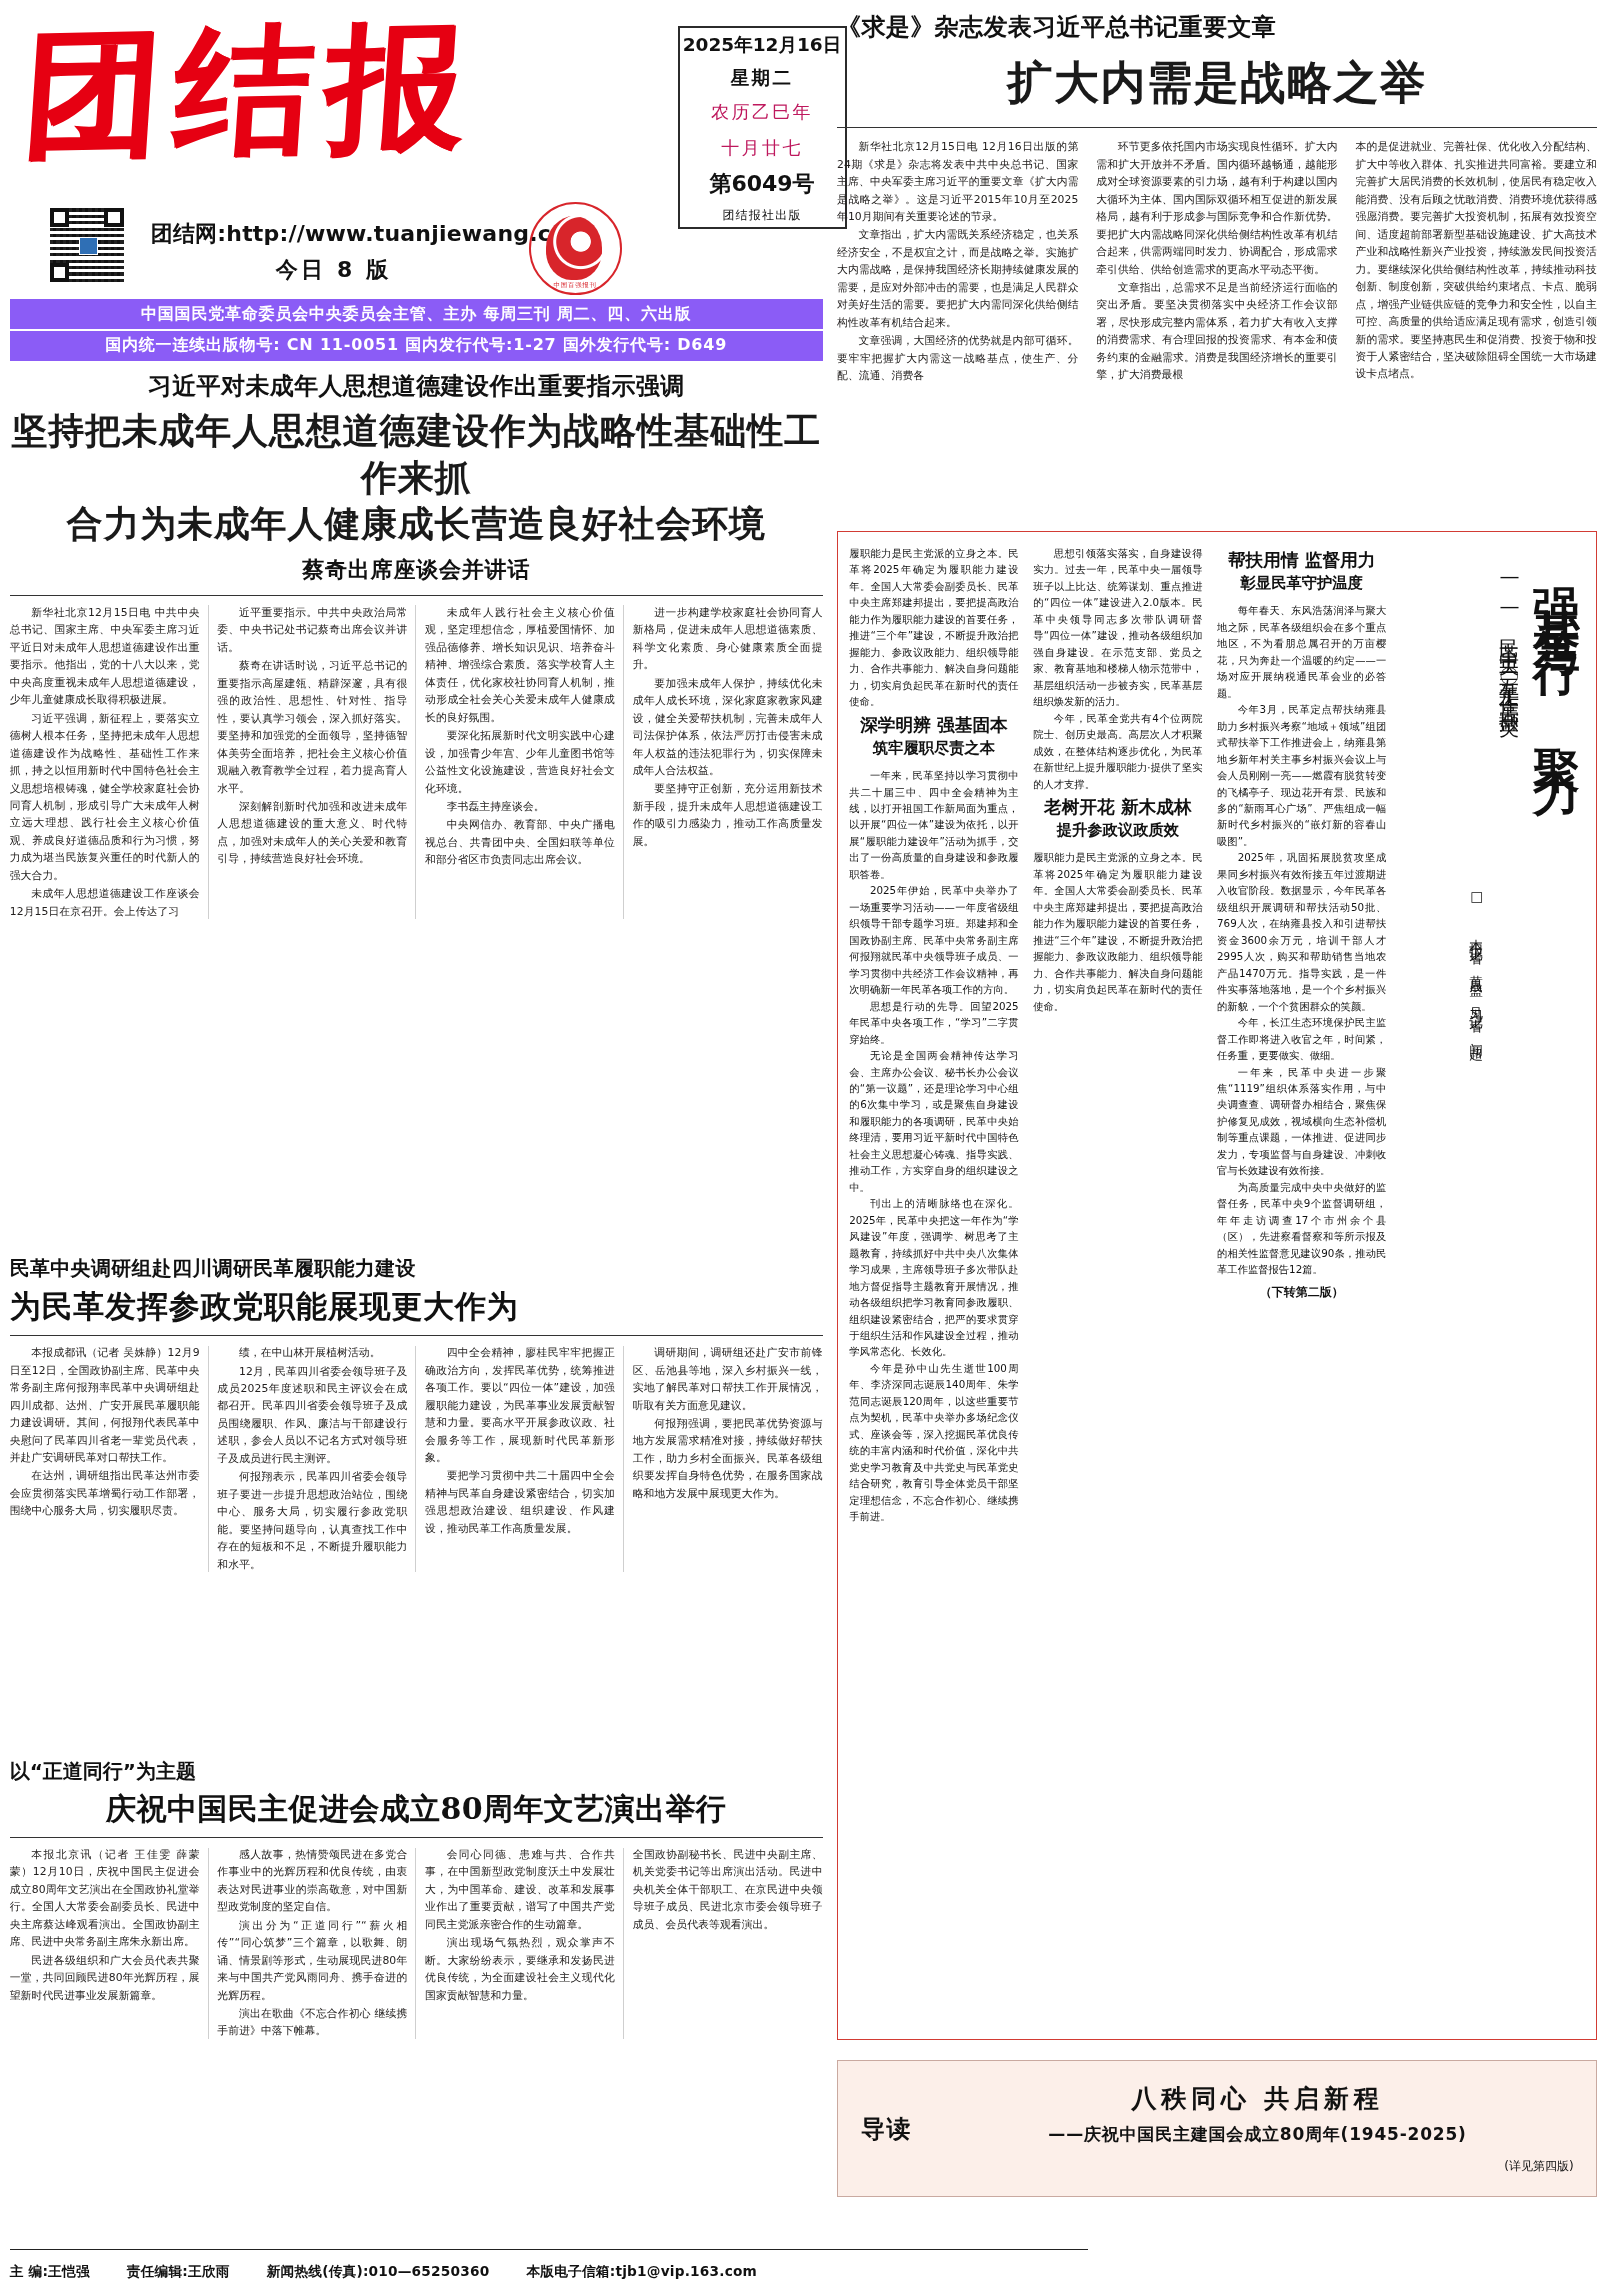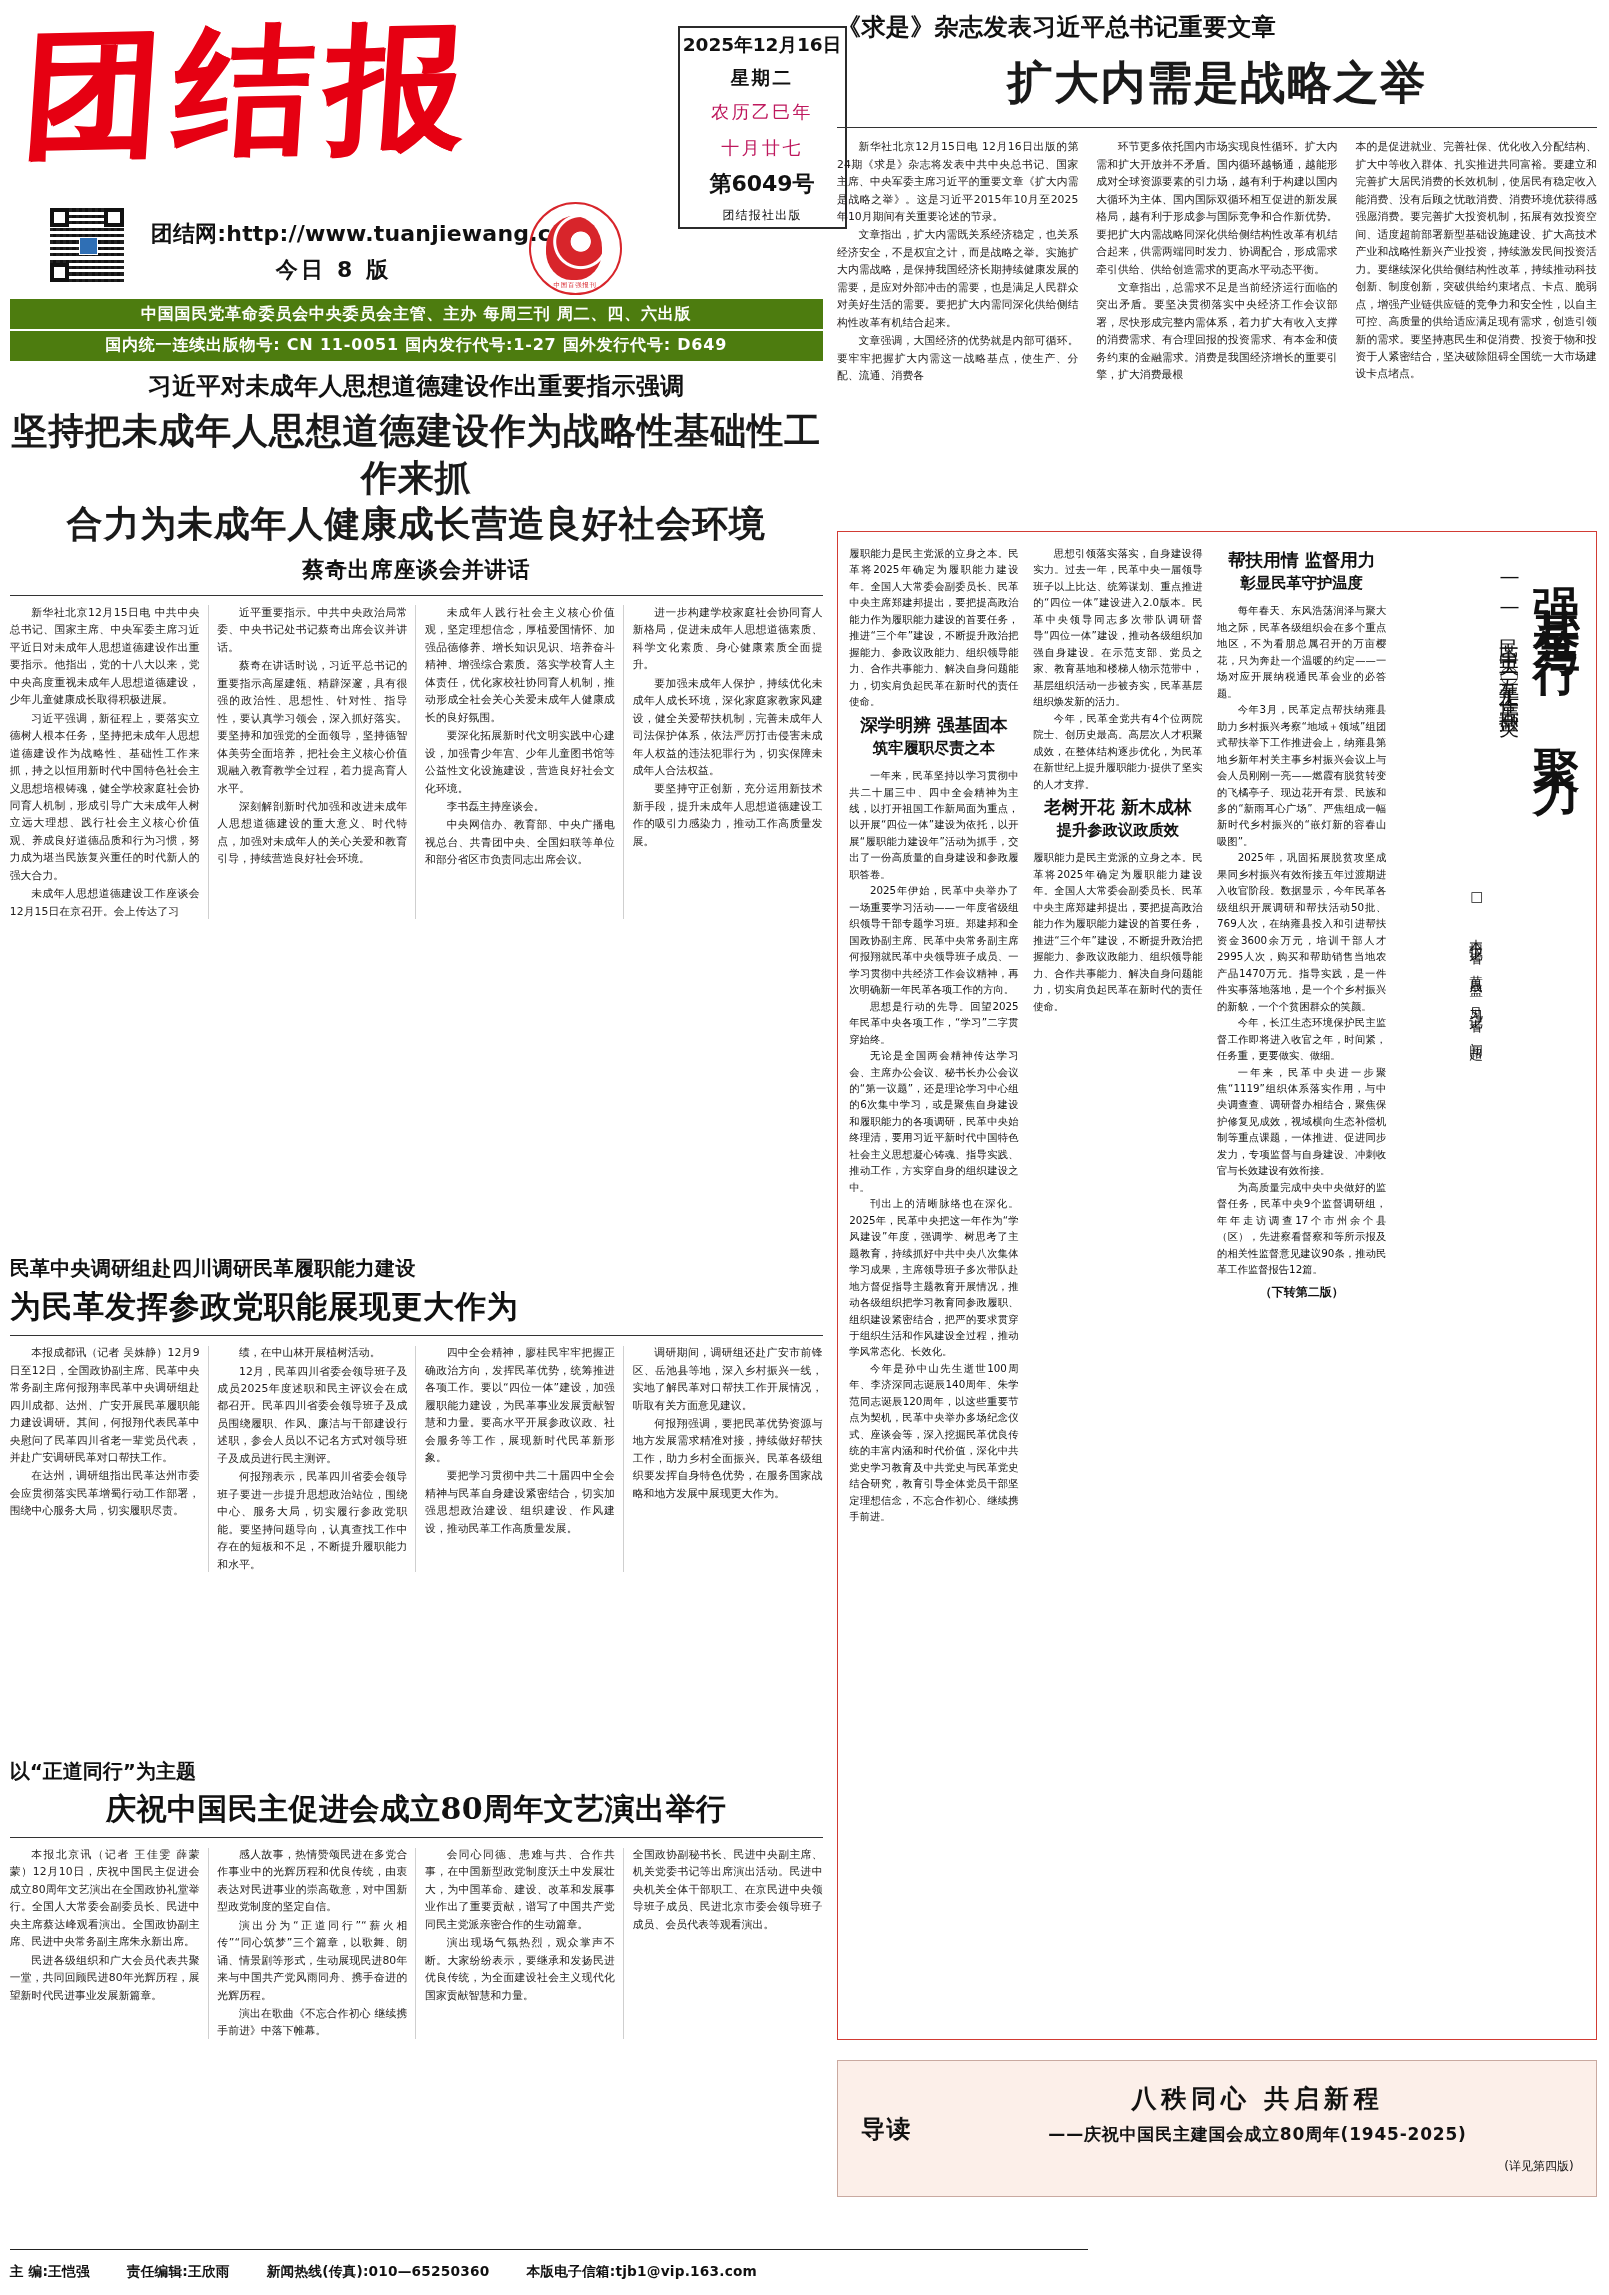--- a/index.html
+++ b/index.html
@@ -61,21 +61,21 @@
   .urlline { position:absolute; left:141px; top:11.3px; font-size:22px; font-weight:600; letter-spacing:0.2px;}
   .pages { position:absolute; left:266px; top:47px; font-size:22px; font-weight:600; letter-spacing:3.2px;}
   .seal { position:absolute; left:519px; top:-6.4px; width:93px; height:93px; border-radius:50%; }
   .seal .ring{position:absolute;inset:0;border:2.4px solid #d8252b;border-radius:50%;}
   .seal .swirl{position:absolute;left:17.7px;top:14.5px;width:56px;height:64px;border-radius:50% 50% 45% 45%;
     background:radial-gradient(circle at 62% 40%, #fff 0 9.7px, #d8252b 10.5px 24px, #fff 25px 27px, #d8252b 28px 56px);}
   .seal .s-txt{position:absolute;left:0;bottom:4.8px;width:100%;text-align:center;font-size:6.4px;color:#d8252b;letter-spacing:0.8px;}
 
   .bluebar { position:absolute; left:9.7px; top:299px; width:813px; }
   .bluebar .b1, .bluebar .b2 {
-    background:#4d7c0f; color:#fff; text-align:center;
+    background:#8b5cf6; color:#fff; text-align:center;
     font-weight:700; letter-spacing:0.8px;
   }
   .bluebar .b1 { font-size:16px; padding:4.8px 0 4px; }
   .bluebar .b2 { font-size:16px; padding:4px 0 4.8px; margin-top:2.4px; }
 
   
   .lead { position:absolute; left:9.7px; top:370px; width:813px; }
   .lead .shoulder {
     font-size:24px; font-weight:700; letter-spacing:0.4px; text-align:center;
     margin-bottom:4.8px;

